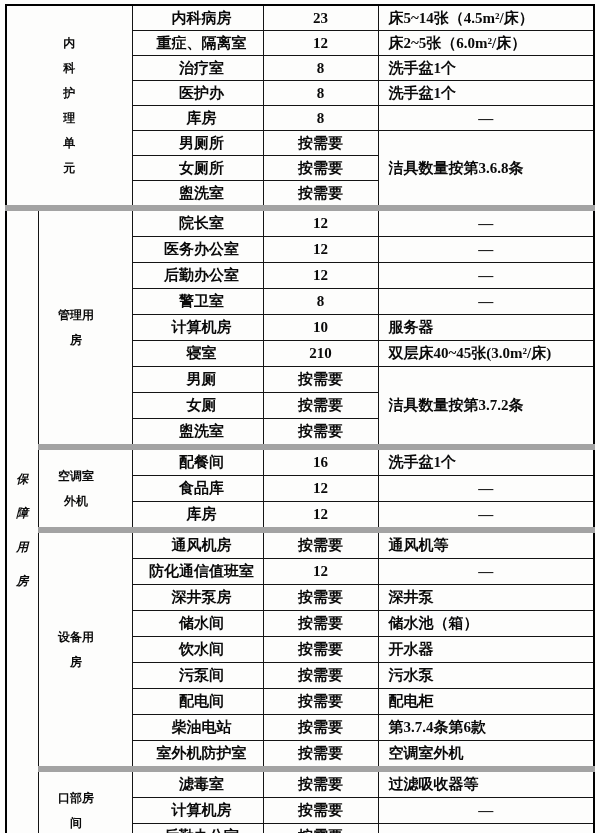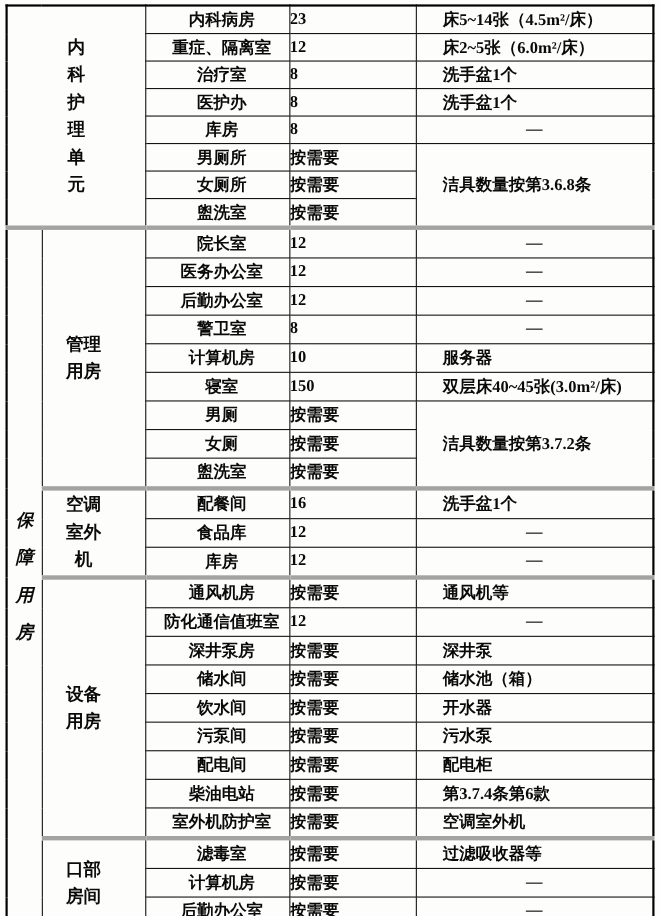--- a/index.html
+++ b/index.html
@@ -20,26 +20,26 @@
     border:1px solid #141414;
     padding:0;
     font-weight:700;
     font-size:15px;
     color:#0a0a0a;
     overflow:hidden;
     vertical-align:middle;
   }
   tr.h25 td{height:24px;}
   tr.h26 td{height:25px;}
-  tr.sec td{border-top:4px solid #a3a3a3;}
+  tr.sec td{border-top:6px solid #a3a3a3;}
   td.room{text-align:center;padding-left:8px;}
-  td.val{}
-  td.note{text-align:left;padding-left:24px;}
+  td.val{text-align:center;}
+  td.note{text-align:left;padding-left:10px;}
   td.note.dash{text-align:center;padding-left:0;}
-  td.cat{text-align:center;vertical-align:middle;font-size:16px;}
+  td.cat{text-align:center;vertical-align:middle;font-size:12px;}
   .v{margin:0 auto;word-break:break-all;}
   .w1{width:19px;}
   .w2{width:37px;margin-left:19px;}
   .vs{line-height:25px;}
   .vg{line-height:34px;font-style:italic;}
 </style>
 </head>
 <body>
 
 <table>
@@ -118,21 +118,21 @@
         <td class="val">8</td>
         <td class="note dash">—</td>
       </tr>
       <tr class="h26">
         <td class="room">计算机房</td>
         <td class="val">10</td>
         <td class="note">服务器</td>
       </tr>
       <tr class="h26">
         <td class="room">寝室</td>
-        <td class="val">150</td>
+        <td class="val">210</td>
         <td class="note">双层床40~45张(3.0m²/床)</td>
       </tr>
       <tr class="h26">
         <td class="room">男厕</td>
         <td class="val">按需要</td>
         <td class="note" rowspan="3">洁具数量按第3.7.2条</td>
       </tr>
       <tr class="h26">
         <td class="room">女厕</td>
         <td class="val">按需要</td>

